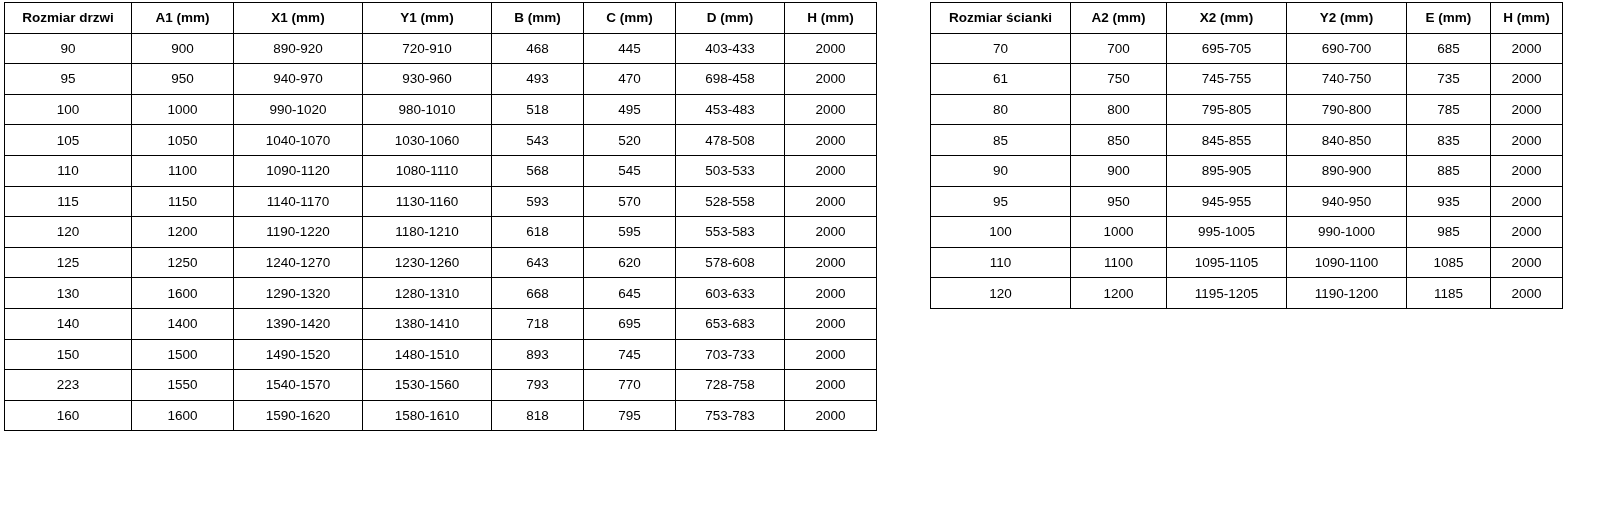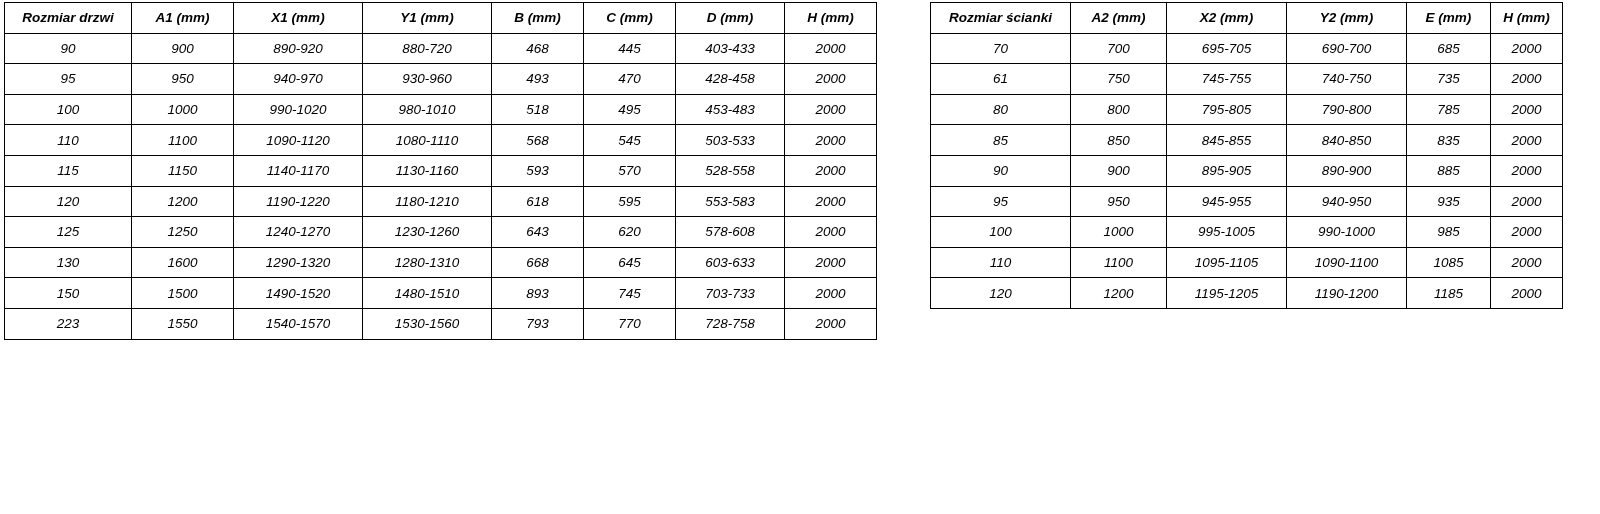--- a/index.html
+++ b/index.html
@@ -11,21 +11,20 @@
     width: 1600px;
     height: 514px;
     font-family: "Liberation Sans", sans-serif;
     color: #000000;
     overflow: hidden;
   }
   .page {
     position: relative;
     width: 1600px;
     height: 514px;
-    font-style: italic;
   }
   table {
     border-collapse: collapse;
     table-layout: fixed;
   }
   th, td {
     border: 1px solid #000000;
     text-align: center;
     vertical-align: middle;
     font-size: 13.5px;
@@ -96,47 +95,57 @@
           <th>C (mm)</th>
           <th>D (mm)</th>
           <th>H (mm)</th>
         </tr>
     </thead>
     <tbody id="doors-body">
         <tr>
           <td>90</td>
           <td>900</td>
           <td>890-920</td>
-          <td>880-720</td>
+          <td>720-910</td>
           <td>468</td>
           <td>445</td>
           <td>403-433</td>
           <td>2000</td>
         </tr>
         <tr>
           <td>95</td>
           <td>950</td>
           <td>940-970</td>
           <td>930-960</td>
           <td>493</td>
           <td>470</td>
-          <td>428-458</td>
+          <td>698-458</td>
           <td>2000</td>
         </tr>
         <tr>
           <td>100</td>
           <td>1000</td>
           <td>990-1020</td>
           <td>980-1010</td>
           <td>518</td>
           <td>495</td>
           <td>453-483</td>
           <td>2000</td>
         </tr>
         <tr>
+          <td>105</td>
+          <td>1050</td>
+          <td>1040-1070</td>
+          <td>1030-1060</td>
+          <td>543</td>
+          <td>520</td>
+          <td>478-508</td>
+          <td>2000</td>
+        </tr>
+        <tr>
           <td>110</td>
           <td>1100</td>
           <td>1090-1120</td>
           <td>1080-1110</td>
           <td>568</td>
           <td>545</td>
           <td>503-533</td>
           <td>2000</td>
         </tr>
         <tr>
@@ -173,37 +182,57 @@
           <td>130</td>
           <td>1600</td>
           <td>1290-1320</td>
           <td>1280-1310</td>
           <td>668</td>
           <td>645</td>
           <td>603-633</td>
           <td>2000</td>
         </tr>
         <tr>
+          <td>140</td>
+          <td>1400</td>
+          <td>1390-1420</td>
+          <td>1380-1410</td>
+          <td>718</td>
+          <td>695</td>
+          <td>653-683</td>
+          <td>2000</td>
+        </tr>
+        <tr>
           <td>150</td>
           <td>1500</td>
           <td>1490-1520</td>
           <td>1480-1510</td>
           <td>893</td>
           <td>745</td>
           <td>703-733</td>
           <td>2000</td>
         </tr>
         <tr>
           <td>223</td>
           <td>1550</td>
           <td>1540-1570</td>
           <td>1530-1560</td>
           <td>793</td>
           <td>770</td>
           <td>728-758</td>
+          <td>2000</td>
+        </tr>
+        <tr>
+          <td>160</td>
+          <td>1600</td>
+          <td>1590-1620</td>
+          <td>1580-1610</td>
+          <td>818</td>
+          <td>795</td>
+          <td>753-783</td>
           <td>2000</td>
         </tr>
       </tbody>
   </table>
 
   <table id="wall-table">
     <colgroup>
       <col class="c0">
         <col class="c1">
         <col class="c2">

